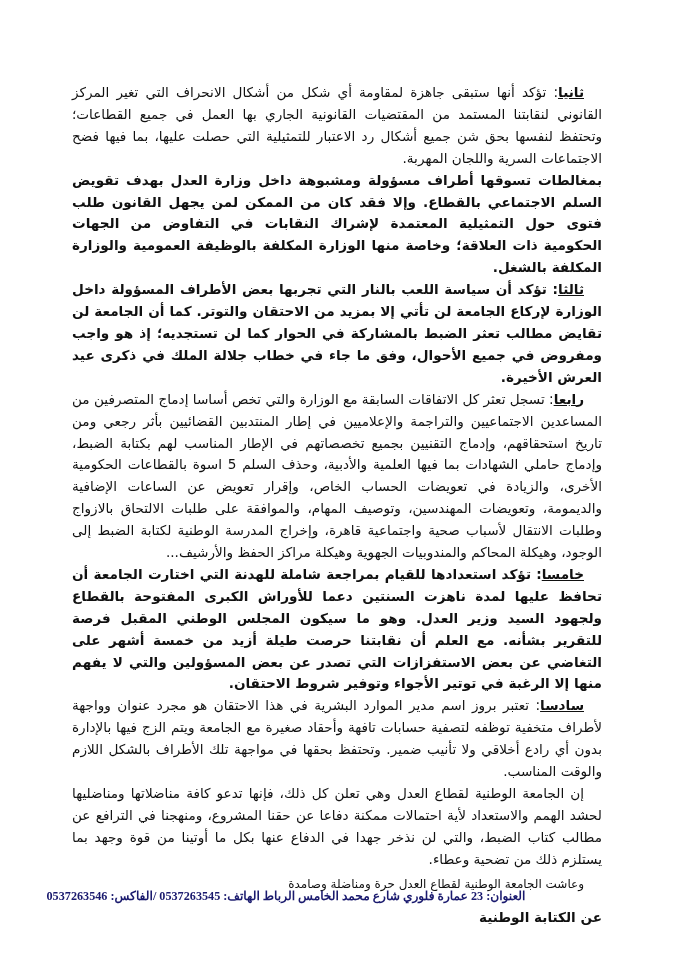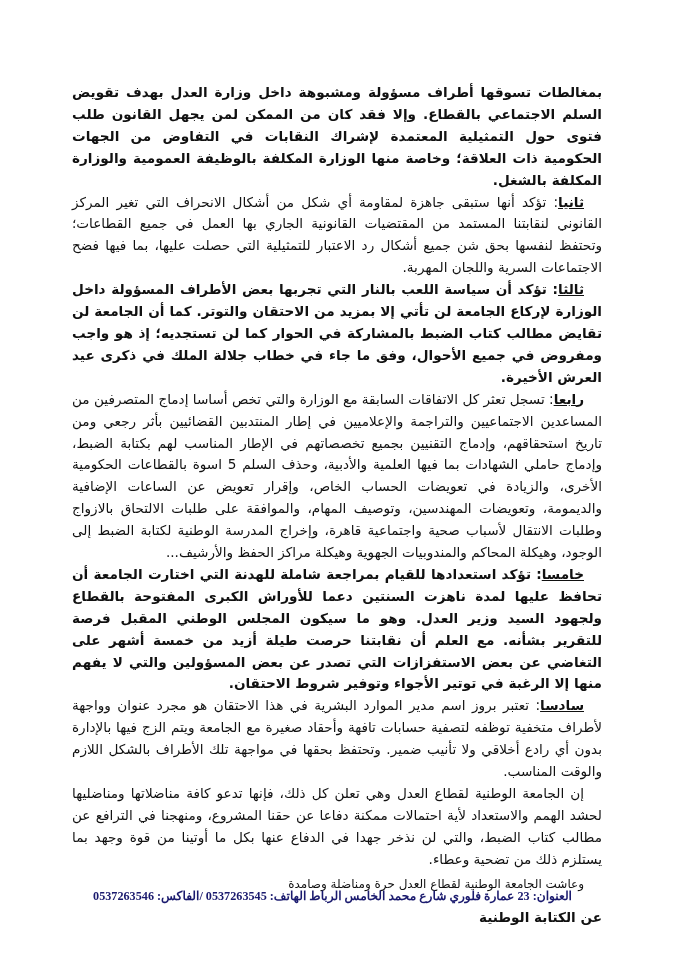--- a/index.html
+++ b/index.html
@@ -53,45 +53,46 @@
       font-size: 13.6px;
       margin-top: 14px;
       padding-left: 40px;
     }
     .footer {
       position: absolute;
       left: 0;
       top: 887px;
       width: 572px;
       direction: rtl;
+      text-align: center;
       font-family: "Liberation Serif", "DejaVu Serif", serif;
       font-weight: bold;
       font-size: 12.2px;
       line-height: 18px;
       color: #1a1a6e;
     }
     .footer .line { display: block; }
     .footer .value { color: #1a1a6e; }
     .footer .caption { color: #1a1a6e; }
   </style>
 </head>
 <body>
 
 <div class="page">
 
+  <p class="para indent">
+    <span class="label">ثانيا</span><span>: تؤكد أنها ستبقى جاهزة لمقاومة أي شكل من أشكال الانحراف التي تغير المركز القانوني لنقابتنا المستمد من المقتضيات القانونية الجاري بها العمل في جميع القطاعات؛ وتحتفظ لنفسها بحق شن جميع أشكال رد الاعتبار للتمثيلية التي حصلت عليها، بما فيها فضح الاجتماعات السرية واللجان المهربة.</span>
+  </p>
+
   <p class="para bold">
     <span>بمغالطات تسوقها أطراف مسؤولة ومشبوهة داخل وزارة العدل بهدف تقويض السلم الاجتماعي بالقطاع. وإلا فقد كان من الممكن لمن يجهل القانون طلب فتوى حول التمثيلية المعتمدة لإشراك النقابات في التفاوض من الجهات الحكومية ذات العلاقة؛ وخاصة منها الوزارة المكلفة بالوظيفة العمومية والوزارة المكلفة بالشغل.</span>
   </p>
 
-  <p class="para indent">
-    <span class="label">ثانيا</span><span>: تؤكد أنها ستبقى جاهزة لمقاومة أي شكل من أشكال الانحراف التي تغير المركز القانوني لنقابتنا المستمد من المقتضيات القانونية الجاري بها العمل في جميع القطاعات؛ وتحتفظ لنفسها بحق شن جميع أشكال رد الاعتبار للتمثيلية التي حصلت عليها، بما فيها فضح الاجتماعات السرية واللجان المهربة.</span>
-  </p>
-
   <p class="para bold indent">
-    <span class="label">ثالثا</span><span>: تؤكد أن سياسة اللعب بالنار التي تجربها بعض الأطراف المسؤولة داخل الوزارة لإركاع الجامعة لن تأتي إلا بمزيد من الاحتقان والتوتر. كما أن الجامعة لن تقايض مطالب كتاب الضبط بالمشاركة في الحوار كما لن تستجديه؛ إذ هو واجب ومفروض في جميع الأحوال، وفق ما جاء في خطاب جلالة الملك في ذكرى عيد العرش الأخيرة.</span>
+    <span class="label">ثالثا</span><span>: تؤكد أن سياسة اللعب بالنار التي تجربها بعض الأطراف المسؤولة داخل الوزارة لإركاع الجامعة لن تأتي إلا بمزيد من الاحتقان والتوتر. كما أن الجامعة لن تقايض مطالب تعثر الضبط بالمشاركة في الحوار كما لن تستجديه؛ إذ هو واجب ومفروض في جميع الأحوال، وفق ما جاء في خطاب جلالة الملك في ذكرى عيد العرش الأخيرة.</span>
   </p>
 
   <p class="para indent">
     <span class="label">رابعا</span><span>: تسجل تعثر كل الاتفاقات السابقة مع الوزارة والتي تخص أساسا إدماج المتصرفين من المساعدين الاجتماعيين والتراجمة والإعلاميين في إطار المنتدبين القضائيين بأثر رجعي ومن تاريخ استحقاقهم، وإدماج التقنيين بجميع تخصصاتهم في الإطار المناسب لهم بكتابة الضبط، وإدماج حاملي الشهادات بما فيها العلمية والأدبية، وحذف السلم 5 اسوة بالقطاعات الحكومية الأخرى، والزيادة في تعويضات الحساب الخاص، وإقرار تعويض عن الساعات الإضافية والديمومة، وتعويضات المهندسين، وتوصيف المهام، والموافقة على طلبات الالتحاق بالازواج وطلبات الانتقال لأسباب صحية واجتماعية قاهرة، وإخراج المدرسة الوطنية لكتابة الضبط إلى الوجود، وهيكلة المحاكم والمندوبيات الجهوية وهيكلة مراكز الحفظ والأرشيف...</span>
   </p>
 
   <p class="para bold indent">
     <span class="label">خامسا</span><span>: تؤكد استعدادها للقيام بمراجعة شاملة للهدنة التي اختارت الجامعة أن تحافظ عليها لمدة ناهزت السنتين دعما للأوراش الكبرى المفتوحة بالقطاع ولجهود السيد وزير العدل. وهو ما سيكون المجلس الوطني المقبل فرصة للتقرير بشأنه. مع العلم أن نقابتنا حرصت طيلة أزيد من خمسة أشهر على التغاضي عن بعض الاستفزازات التي تصدر عن بعض المسؤولين والتي لا يفهم منها إلا الرغبة في توتير الأجواء وتوفير شروط الاحتقان.</span>
   </p>
 

